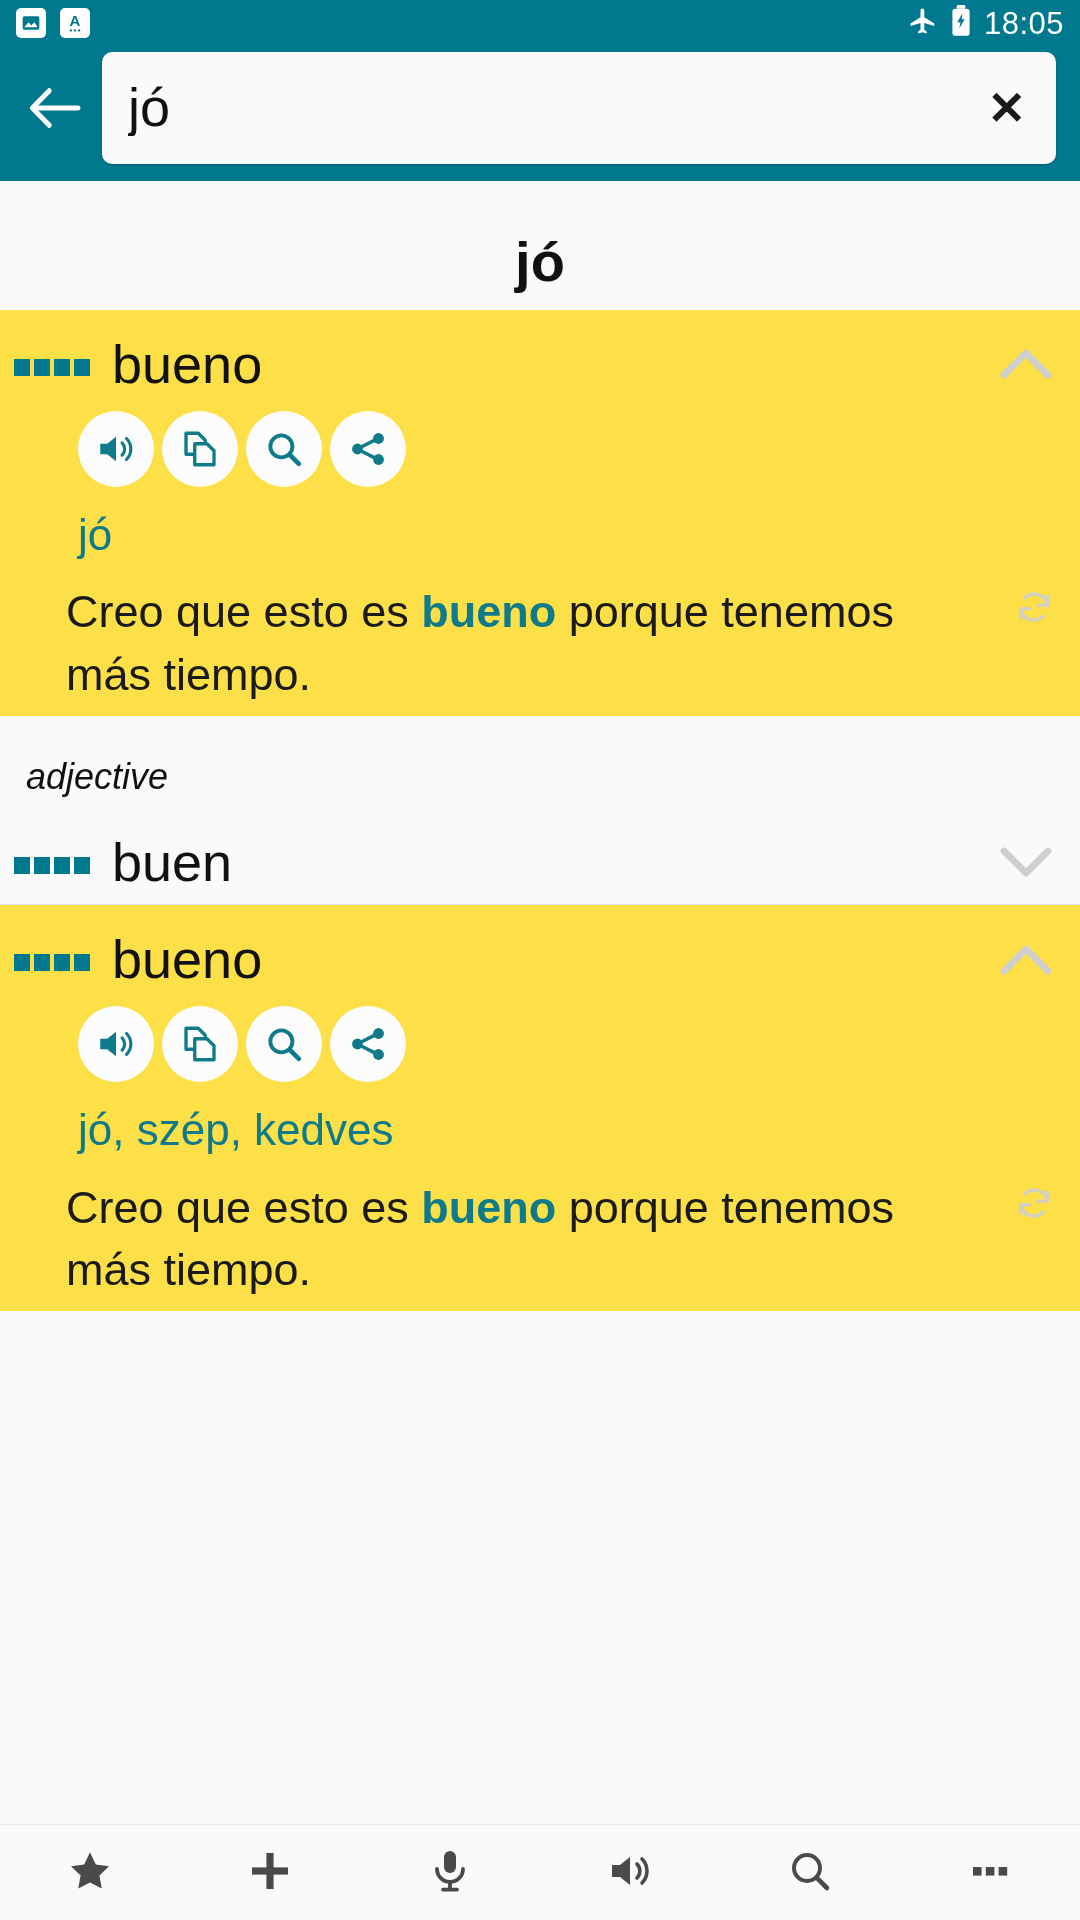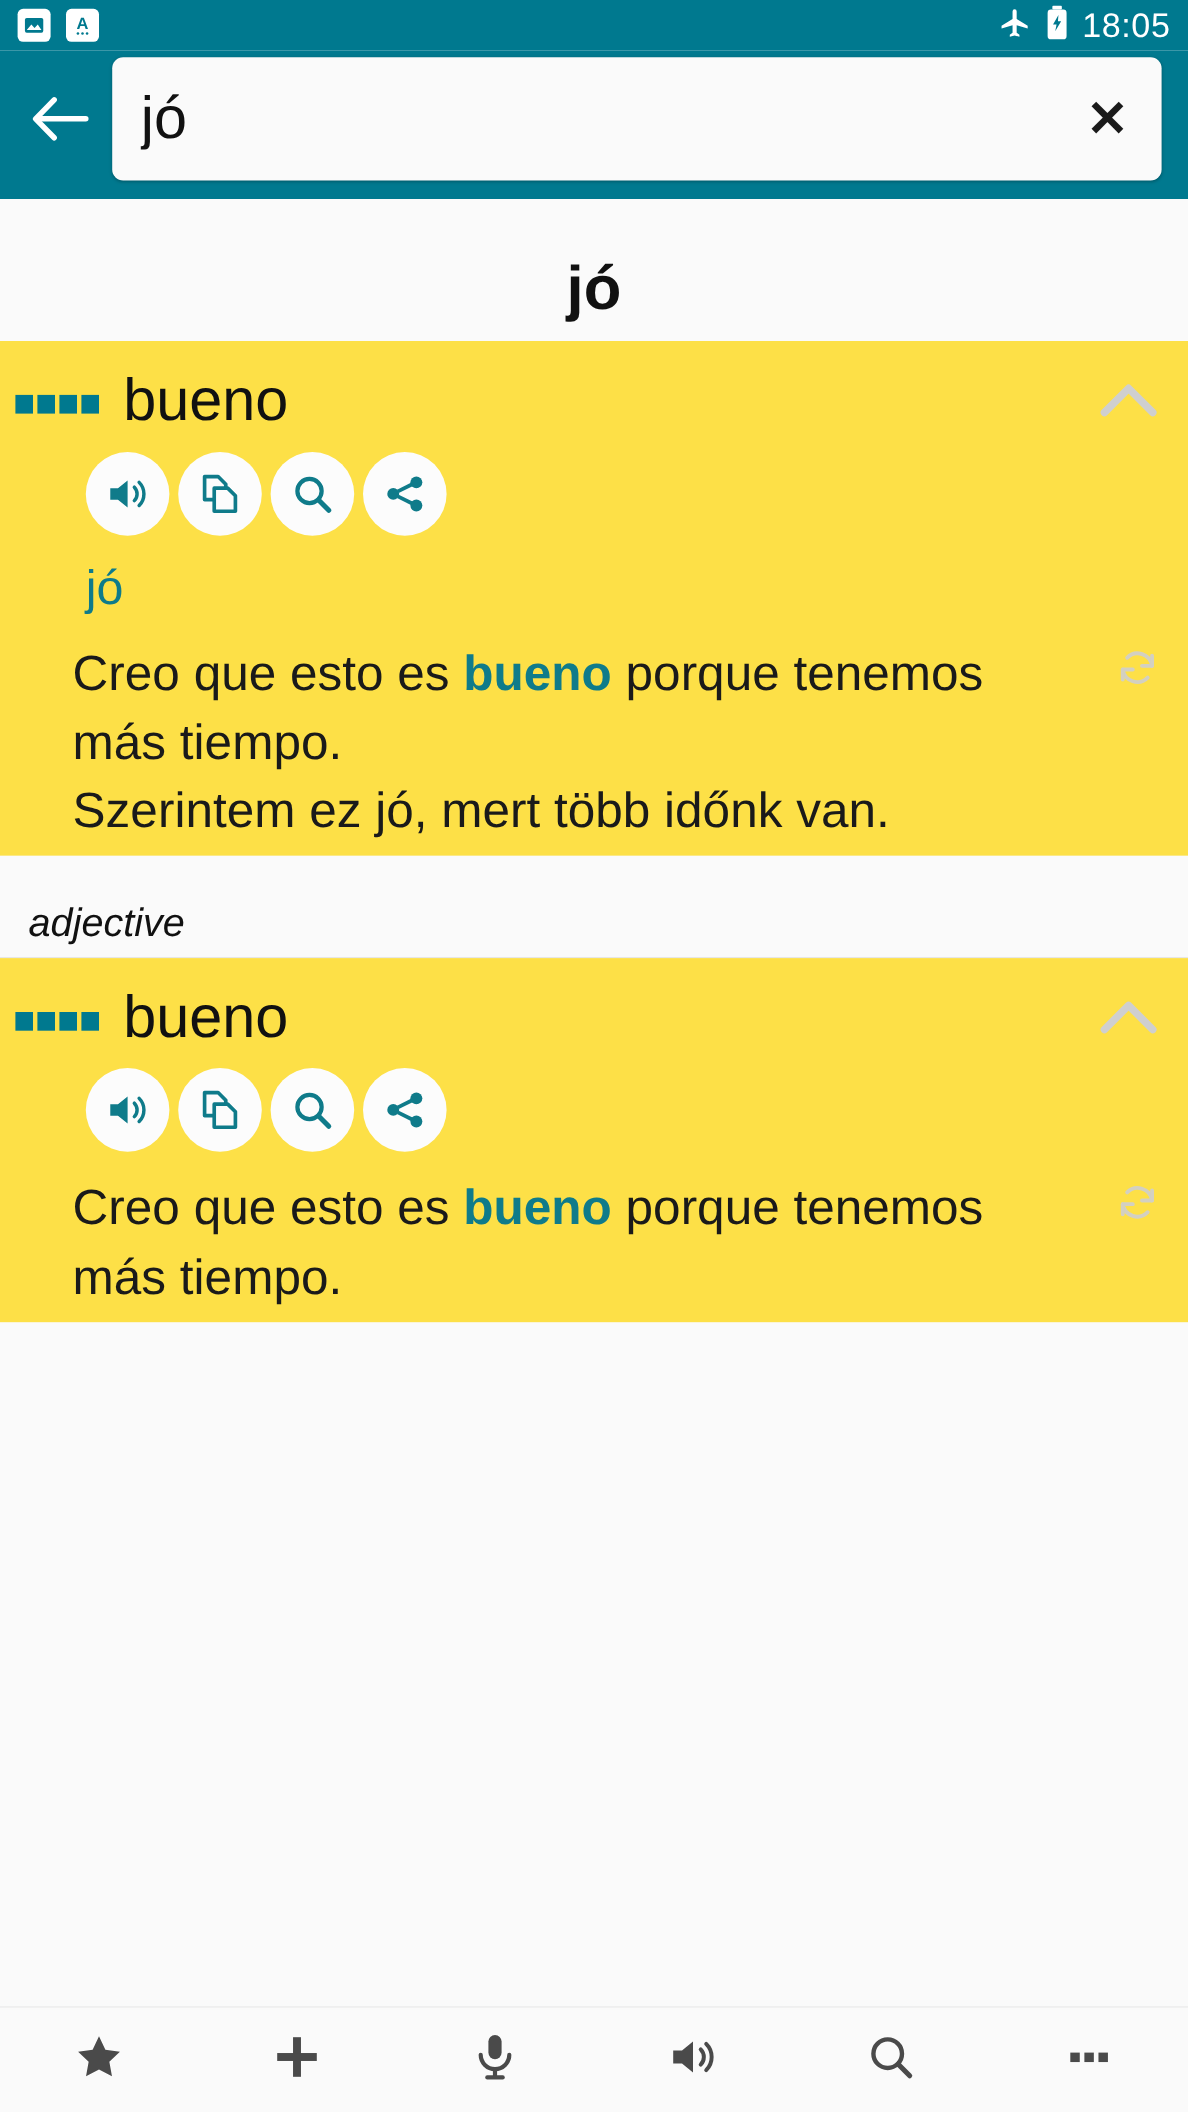--- a/index.html
+++ b/index.html
@@ -240,33 +240,48 @@
           </svg>
       </span>
     </div>
 
     <div class="translations">jó</div>
 
     <div class="example">
       <div class="ex-src">
         <span>Creo que esto es </span><b>bueno</b><span> porque tenemos más tiempo.</span>
       </div>
-      <div class="ex-tgt">Szerintem ez jó, mert több időnk van.</div>
       <span class="sync-icon">
         <svg width="40" height="40" viewBox="0 0 24 24">
             <path d="M20 11a8 8 0 0 0-13.6-4.4M4 13a8 8 0 0 0 13.6 4.4" fill="none" stroke="#cfcfcf" stroke-width="2.1" stroke-linecap="round"></path>
             <path d="M20 5.5V11h-5.5M4 18.5V13h5.5" fill="none" stroke="#cfcfcf" stroke-width="2.1" stroke-linecap="round" stroke-linejoin="round"></path>
           </svg>
       </span>
     </div>
   </div>
 
   <div class="plain">
     <div class="pos-label">adjective</div>
 
+    <div class="plain">
+      <div class="entry-head">
+        <span class="level">
+          <i></i>
+            <i></i>
+            <i></i>
+            <i></i>
+        </span>
+        <span class="entry-word">buen</span>
+        <span class="chev">
+          <svg width="52" height="34" viewBox="0 0 26 17">
+              <path d="M2 3l11 11L24 3" fill="none" stroke="#cfcfcf" stroke-width="3.4" stroke-linecap="round" stroke-linejoin="round"></path>
+            </svg>
+        </span>
+      </div>
+    </div>
 
     <div class="divider"></div>
 
     <div class="card">
       <div class="entry-head">
         <span class="level">
           <i></i>
             <i></i>
             <i></i>
             <i></i>
@@ -302,20 +317,21 @@
           <svg width="42" height="42" viewBox="0 0 24 24">
               <circle cx="18" cy="6" r="3.1" fill="#0f7b8a"></circle>
               <circle cx="6" cy="12" r="3.1" fill="#0f7b8a"></circle>
               <circle cx="18" cy="18" r="3.1" fill="#0f7b8a"></circle>
               <line x1="8.4" y1="10.7" x2="15.6" y2="7.1" stroke="#0f7b8a" stroke-width="2"></line>
               <line x1="8.4" y1="13.3" x2="15.6" y2="16.9" stroke="#0f7b8a" stroke-width="2"></line>
             </svg>
         </span>
       </div>
 
+      <div class="translations">jó, szép, kedves</div>
 
       <div class="example">
         <div class="ex-src">
           <span>Creo que esto es </span><b>bueno</b><span> porque tenemos más tiempo.</span>
         </div>
         <span class="sync-icon">
           <svg width="40" height="40" viewBox="0 0 24 24">
               <path d="M20 11a8 8 0 0 0-13.6-4.4M4 13a8 8 0 0 0 13.6 4.4" fill="none" stroke="#cfcfcf" stroke-width="2.1" stroke-linecap="round"></path>
               <path d="M20 5.5V11h-5.5M4 18.5V13h5.5" fill="none" stroke="#cfcfcf" stroke-width="2.1" stroke-linecap="round" stroke-linejoin="round"></path>
             </svg>

